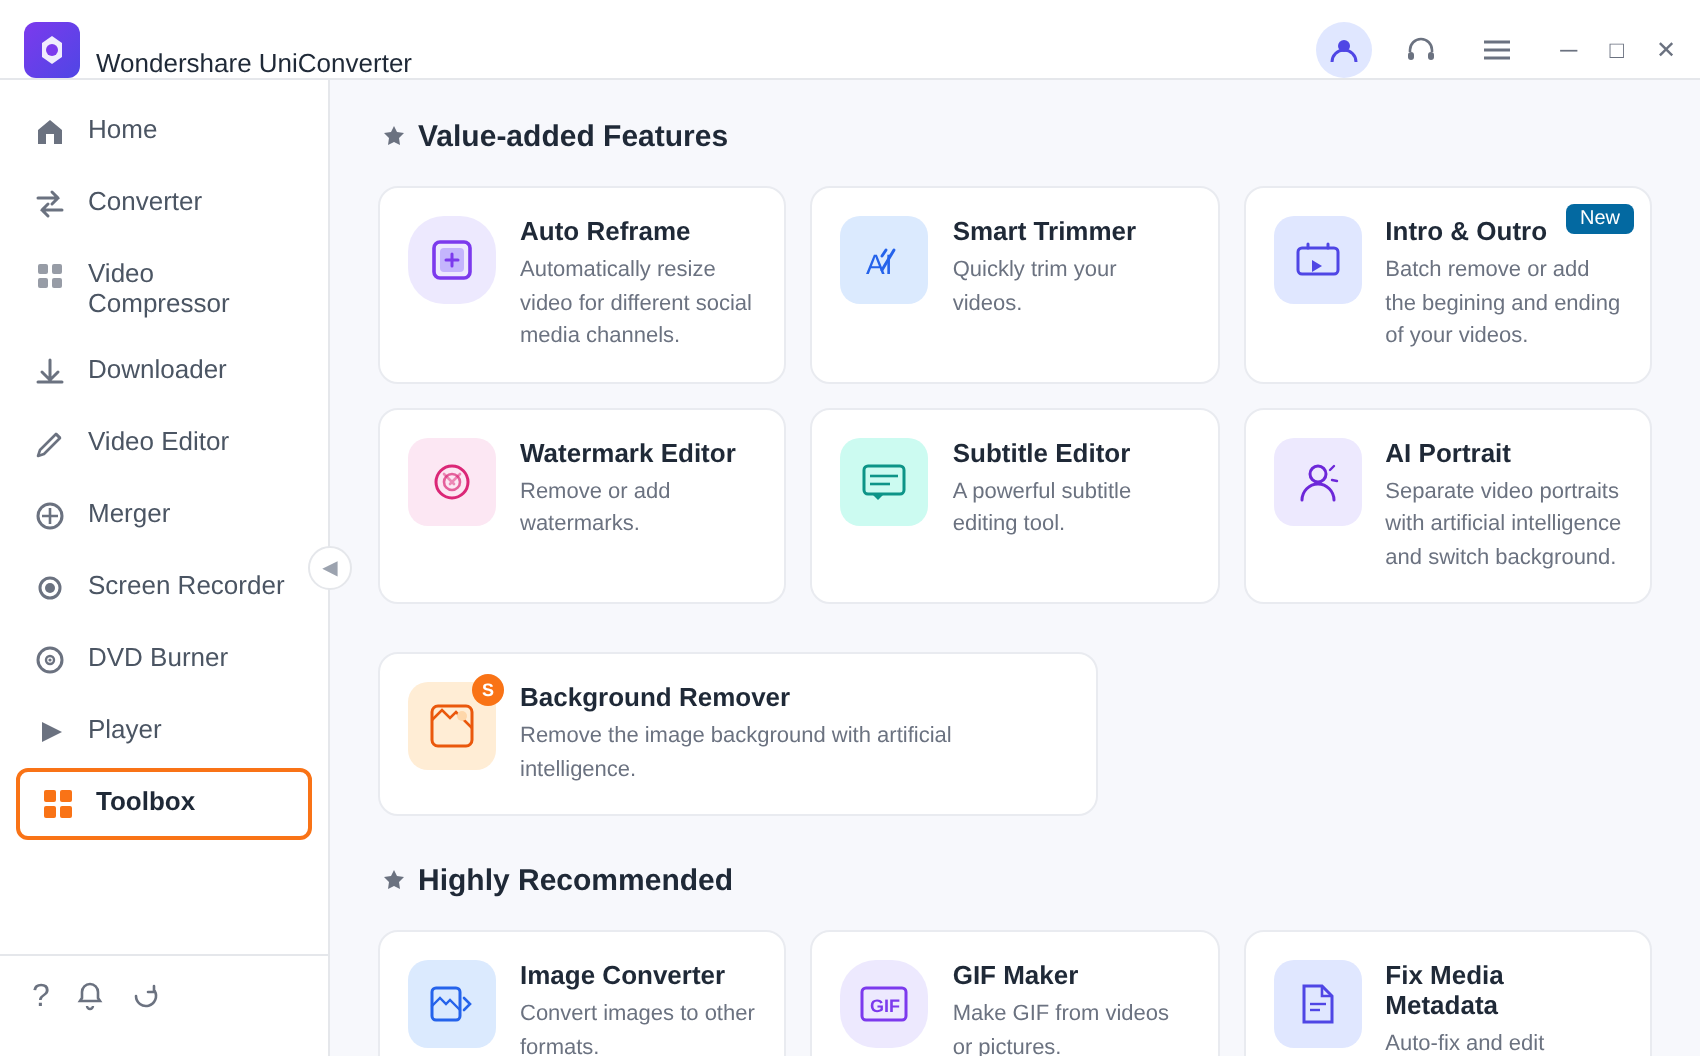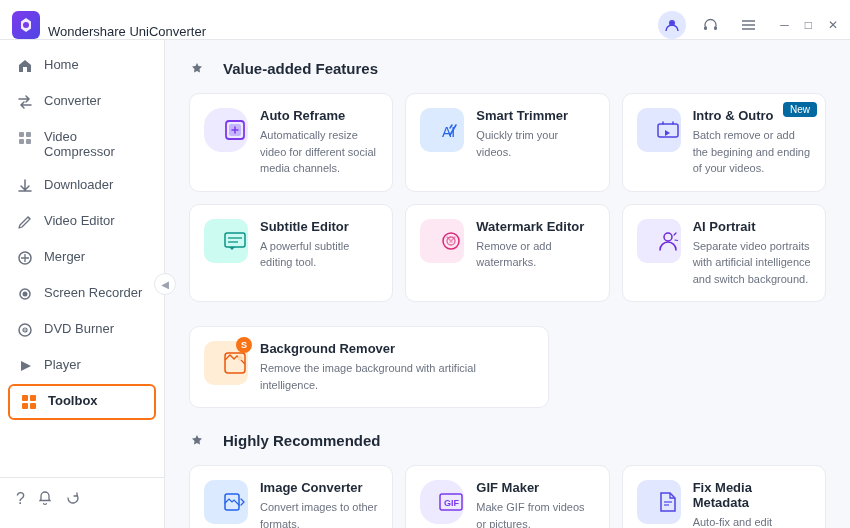--- a/index.html
+++ b/index.html
@@ -23,27 +23,27 @@
     .sidebar-item { display: flex; align-items: flex-start; gap: 10px; padding: 9px 16px; cursor: pointer; color: #4b5563; font-size: 13px; font-weight: 400; border-radius: 0; }
     .sidebar-item.active { background: #fff; color: #1f2937; font-weight: 600; border: 2px solid #f97316; border-radius: 6px; margin: 0 8px; padding: 7px 10px; }
     .sidebar-icon { width: 18px; height: 18px; display: flex; align-items: center; justify-content: center; color: #6b7280; font-size: 15px; flex-shrink: 0; }
     .sidebar-item.active .sidebar-icon { color: #f97316; }
     .sidebar-bottom { margin-top: auto; display: flex; gap: 12px; padding: 12px 16px; border-top: 1px solid #e5e7eb; }
     .sidebar-bottom-icon { color: #6b7280; font-size: 16px; cursor: pointer; }
     .collapse-btn { position: absolute; right: -12px; top: 50%; transform: translateY(-50%); width: 22px; height: 22px; background: #fff; border: 1px solid #e5e7eb; border-radius: 50%; display: flex; align-items: center; justify-content: center; cursor: pointer; z-index: 10; color: #9ca3af; font-size: 10px; }
 
     
     .main-content { flex: 1; overflow-y: auto; padding: 20px 24px; background: #f7f8fc; }
-    .section-title { display: flex; align-items: flex-end; gap: 18px; font-size: 15px; font-weight: 600; color: #1f2937; margin-bottom: 16px; }
+    .section-title { display: flex; align-items: flex-end; gap: 4px; font-size: 15px; font-weight: 600; color: #1f2937; margin-bottom: 16px; }
     .section-icon { color: #6b7280; font-size: 16px; }
 
     
     .feature-grid { display: grid; grid-template-columns: repeat(3, 1fr); gap: 12px; margin-bottom: 24px; }
     .feature-card { background: #fff; border-radius: 10px; padding: 14px 14px; display: flex; align-items: flex-start; gap: 12px; cursor: pointer; border: 1px solid #e9ebf0; position: relative; }
-    .feature-card-icon { width: 44px; height: 44px; border-radius: 10px; display: flex; align-items: center; justify-content: flex-end; flex-shrink: 0; font-size: 20px; }
+    .feature-card-icon { width: 44px; height: 44px; border-radius: 10px; display: flex; align-items: center; justify-content: center; flex-shrink: 0; font-size: 20px; }
     .feature-card-icon.purple { background: #ede9fe; border-radius: 18px; }
     .feature-card-icon.blue { background: #dbeafe; }
     .feature-card-icon.indigo { background: #e0e7ff; }
     .feature-card-icon.pink { background: #fce7f3; }
     .feature-card-icon.teal { background: #ccfbf1; }
     .feature-card-icon.violet { background: #ede9fe; }
     .feature-card-icon.orange { background: #ffedd5; }
     .feature-card-text h4 { font-size: 13px; font-weight: 600; color: #1f2937; margin-bottom: 4px; }
     .feature-card-text p { font-size: 11px; color: #6b7280; line-height: 1.5; }
     .new-badge { position: absolute; top: 8px; right: 8px; background: #0369a1; color: white; font-size: 10px; font-weight: 400; padding: 2px 7px; border-radius: 4px; }
@@ -260,45 +260,45 @@
             <path d="M10 13l5 3-5 3v-6z" fill="#4f46e5"></path>
           </svg>
         </div>
         <div class="feature-card-text">
           <h4>Intro &amp; Outro</h4>
           <p>Batch remove or add the begining and ending of your videos.</p>
         </div>
       </div>
 
       <div class="feature-card">
+        <div class="feature-card-icon pink">
+          <svg width="26" height="26" viewBox="0 0 26 26" fill="none">
+            <circle cx="13" cy="13" r="8" stroke="#db2777" stroke-width="1.5" fill="none"></circle>
+            <circle cx="13" cy="13" r="4" stroke="#db2777" stroke-width="1.3" fill="#fce7f3" opacity="0.7"></circle>
+            <path d="M9 9l5 5M17 9l-5 5" stroke="#db2777" stroke-width="1.3" stroke-linecap="round" opacity="0.5"></path>
+          </svg>
+        </div>
+        <div class="feature-card-text">
+          <h4>Watermark Editor</h4>
+          <p>Remove or add watermarks.</p>
+        </div>
+      </div>
+
+      <div class="feature-card">
         <div class="feature-card-icon teal">
           <svg width="26" height="26" viewBox="0 0 26 26" fill="none">
             <rect x="3" y="5" width="20" height="14" rx="2" stroke="#0d9488" stroke-width="1.5" fill="none"></rect>
             <line x1="6" y1="10" x2="20" y2="10" stroke="#0d9488" stroke-width="1.3"></line>
             <line x1="6" y1="14" x2="16" y2="14" stroke="#0d9488" stroke-width="1.3"></line>
             <path d="M10 22l-3-3h6l-3 3z" fill="#0d9488"></path>
           </svg>
         </div>
         <div class="feature-card-text">
           <h4>Subtitle Editor</h4>
           <p>A powerful subtitle editing tool.</p>
-        </div>
-      </div>
-
-      <div class="feature-card">
-        <div class="feature-card-icon pink">
-          <svg width="26" height="26" viewBox="0 0 26 26" fill="none">
-            <circle cx="13" cy="13" r="8" stroke="#db2777" stroke-width="1.5" fill="none"></circle>
-            <circle cx="13" cy="13" r="4" stroke="#db2777" stroke-width="1.3" fill="#fce7f3" opacity="0.7"></circle>
-            <path d="M9 9l5 5M17 9l-5 5" stroke="#db2777" stroke-width="1.3" stroke-linecap="round" opacity="0.5"></path>
-          </svg>
-        </div>
-        <div class="feature-card-text">
-          <h4>Watermark Editor</h4>
-          <p>Remove or add watermarks.</p>
         </div>
       </div>
 
       <div class="feature-card">
         <div class="feature-card-icon violet">
           <svg width="26" height="26" viewBox="0 0 26 26" fill="none">
             <circle cx="13" cy="9" r="4" stroke="#6d28d9" stroke-width="1.5" fill="none"></circle>
             <path d="M5 22c0-4.4 3.6-8 8-8s8 3.6 8 8" stroke="#6d28d9" stroke-width="1.5" fill="none" stroke-linecap="round"></path>
             <path d="M19 7l2-2M20 12l2.5.5" stroke="#6d28d9" stroke-width="1.2" stroke-linecap="round"></path>
           </svg>

